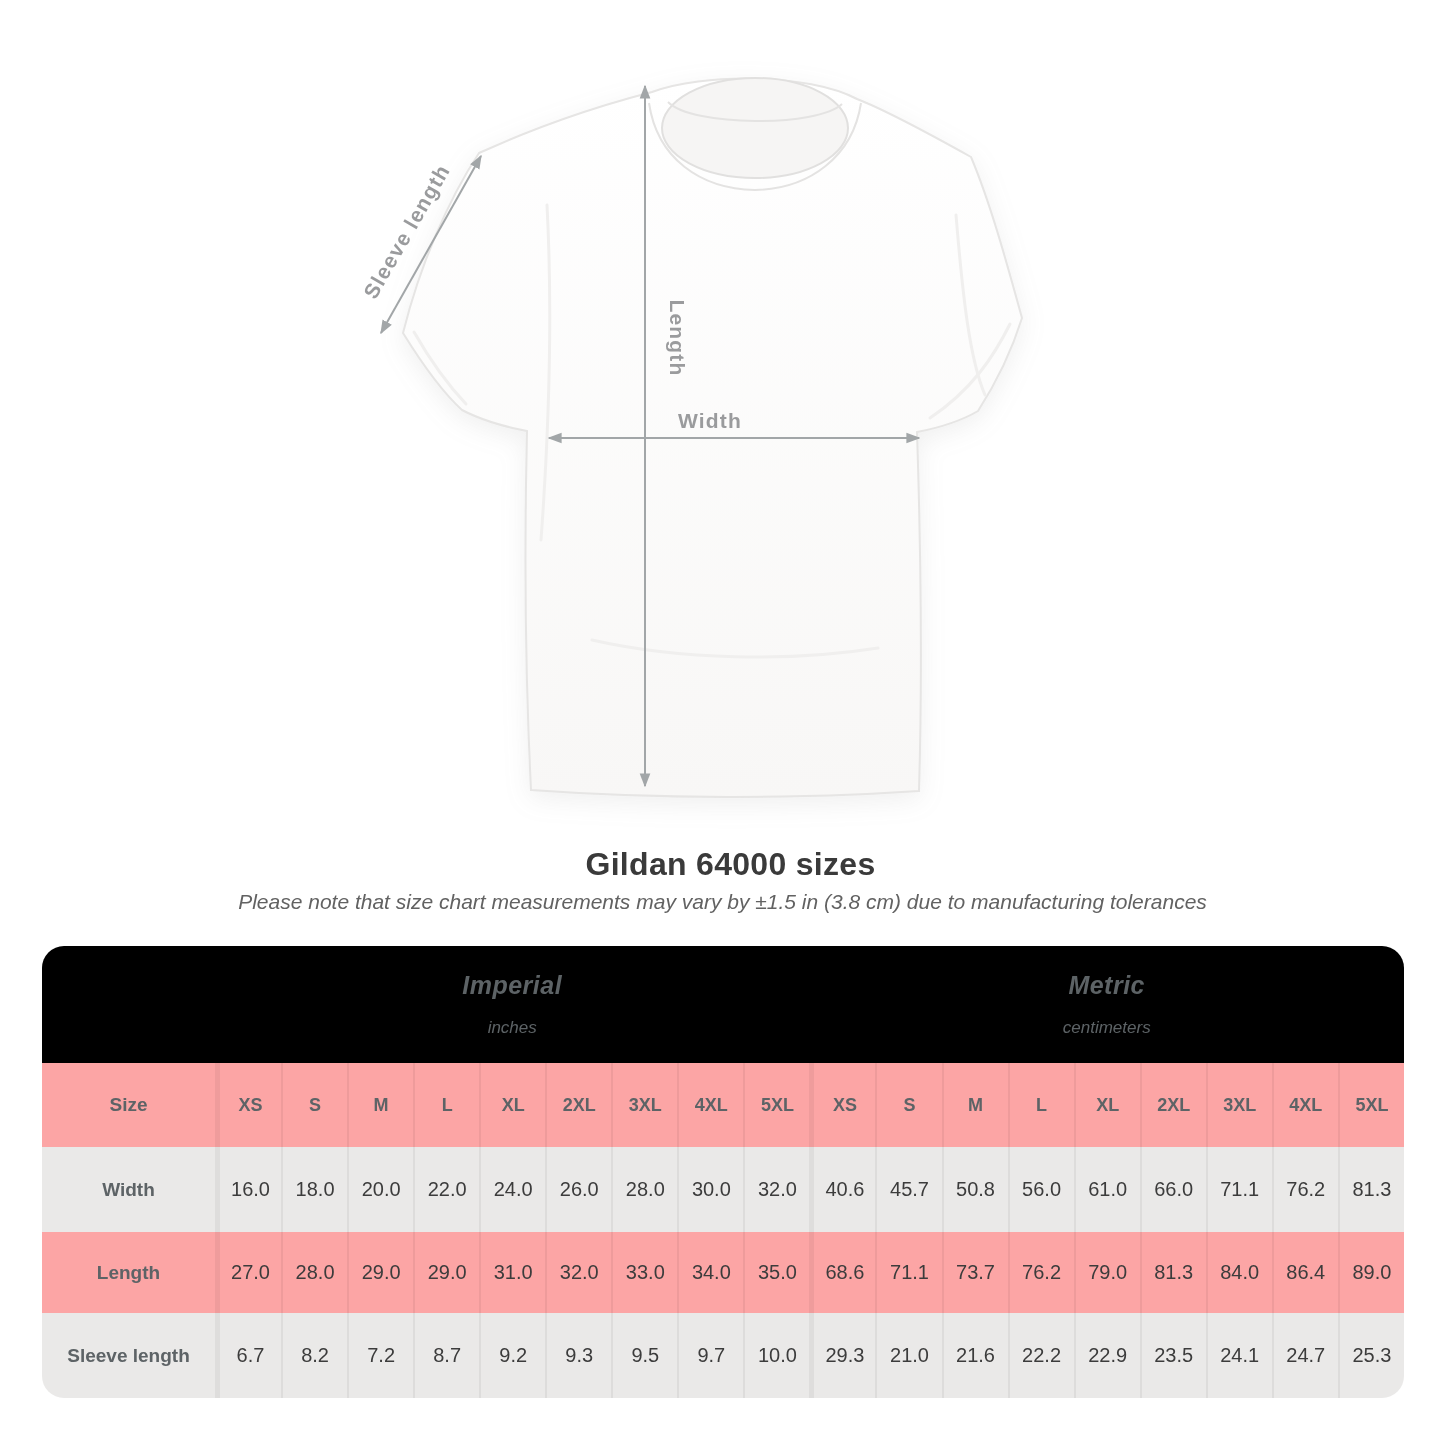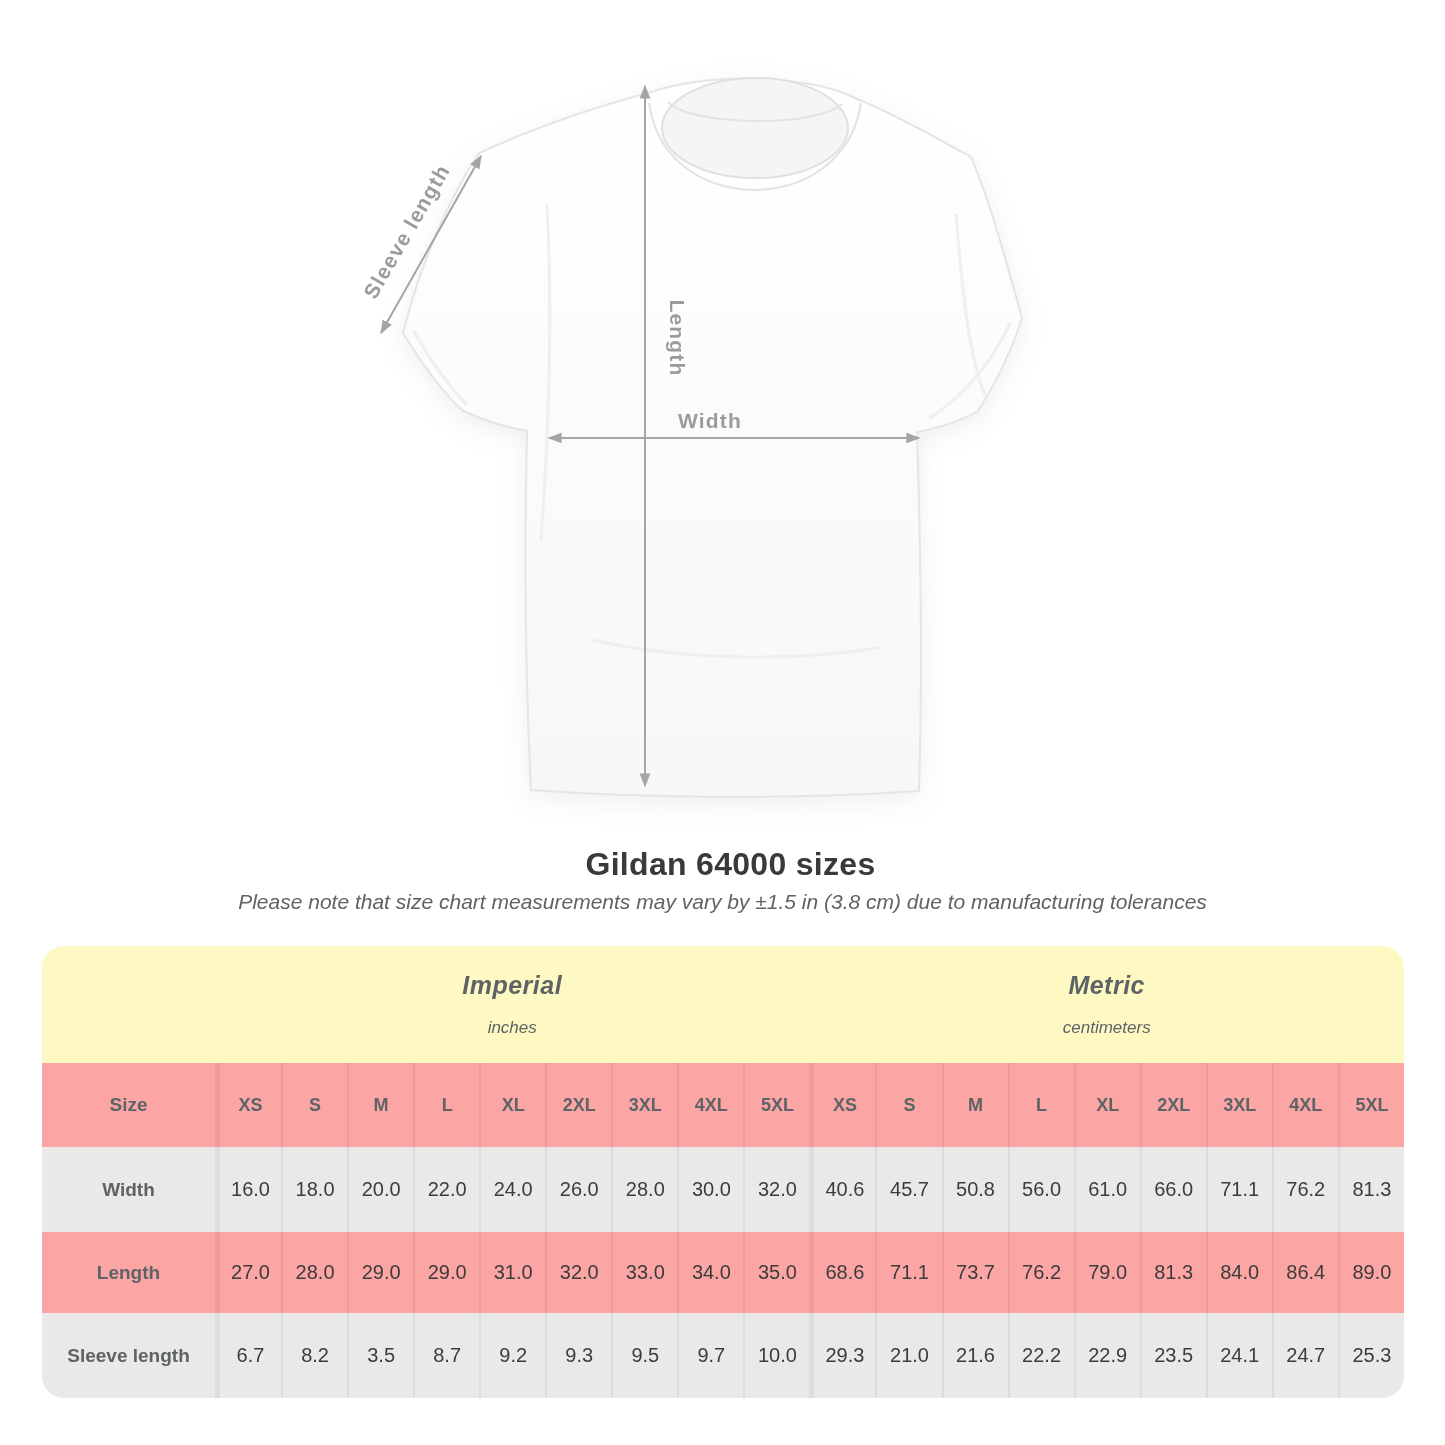--- a/index.html
+++ b/index.html
@@ -21,21 +21,21 @@
               font-size:32px;font-weight:bold;color:#3a3a3a;letter-spacing:0.3px;}
   .page-note{position:absolute;top:890px;left:0;width:100%;text-align:center;
              font-size:21px;font-style:italic;color:#626262;}
 
   
   .size-table{position:absolute;top:946px;left:42px;width:1362px;
               border-collapse:separate;border-spacing:0;table-layout:fixed;}
   .size-table td{padding:0;text-align:center;vertical-align:middle;}
   col.label-col{width:173px;}
 
-  tr.group-row td{background:#fef9c3;height:117px;}
+  tr.group-row td{background:#000000;height:117px;}
   tr.group-row td.corner-tl{border-top-left-radius:22px;}
   tr.group-row td.corner-tr{border-top-right-radius:22px;}
   .gname{font-size:25px;font-weight:bold;font-style:italic;color:#5d6366;letter-spacing:0.5px;}
   .gunit{font-size:17px;font-style:italic;color:#5d6366;margin-top:18px;}
 
   tr.size-row td{height:84px;}
   tr.width-row td{height:85px;}
   tr.length-row td{height:81px;}
   tr.sleeve-row td{height:85px;}
 
@@ -203,21 +203,21 @@
         <td class="val sep">81.3</td>
         <td class="val sep">84.0</td>
         <td class="val sep">86.4</td>
         <td class="val sep">89.0</td>
       </tr>
 
       <tr class="sleeve-row row-gray">
         <td class="row-label">Sleeve length</td>
         <td class="val major">6.7</td>
         <td class="val sep">8.2</td>
-        <td class="val sep">3.5</td>
+        <td class="val sep">7.2</td>
         <td class="val sep">8.7</td>
         <td class="val sep">9.2</td>
         <td class="val sep">9.3</td>
         <td class="val sep">9.5</td>
         <td class="val sep">9.7</td>
         <td class="val sep">10.0</td>
         <td class="val major">29.3</td>
         <td class="val sep">21.0</td>
         <td class="val sep">21.6</td>
         <td class="val sep">22.2</td>

